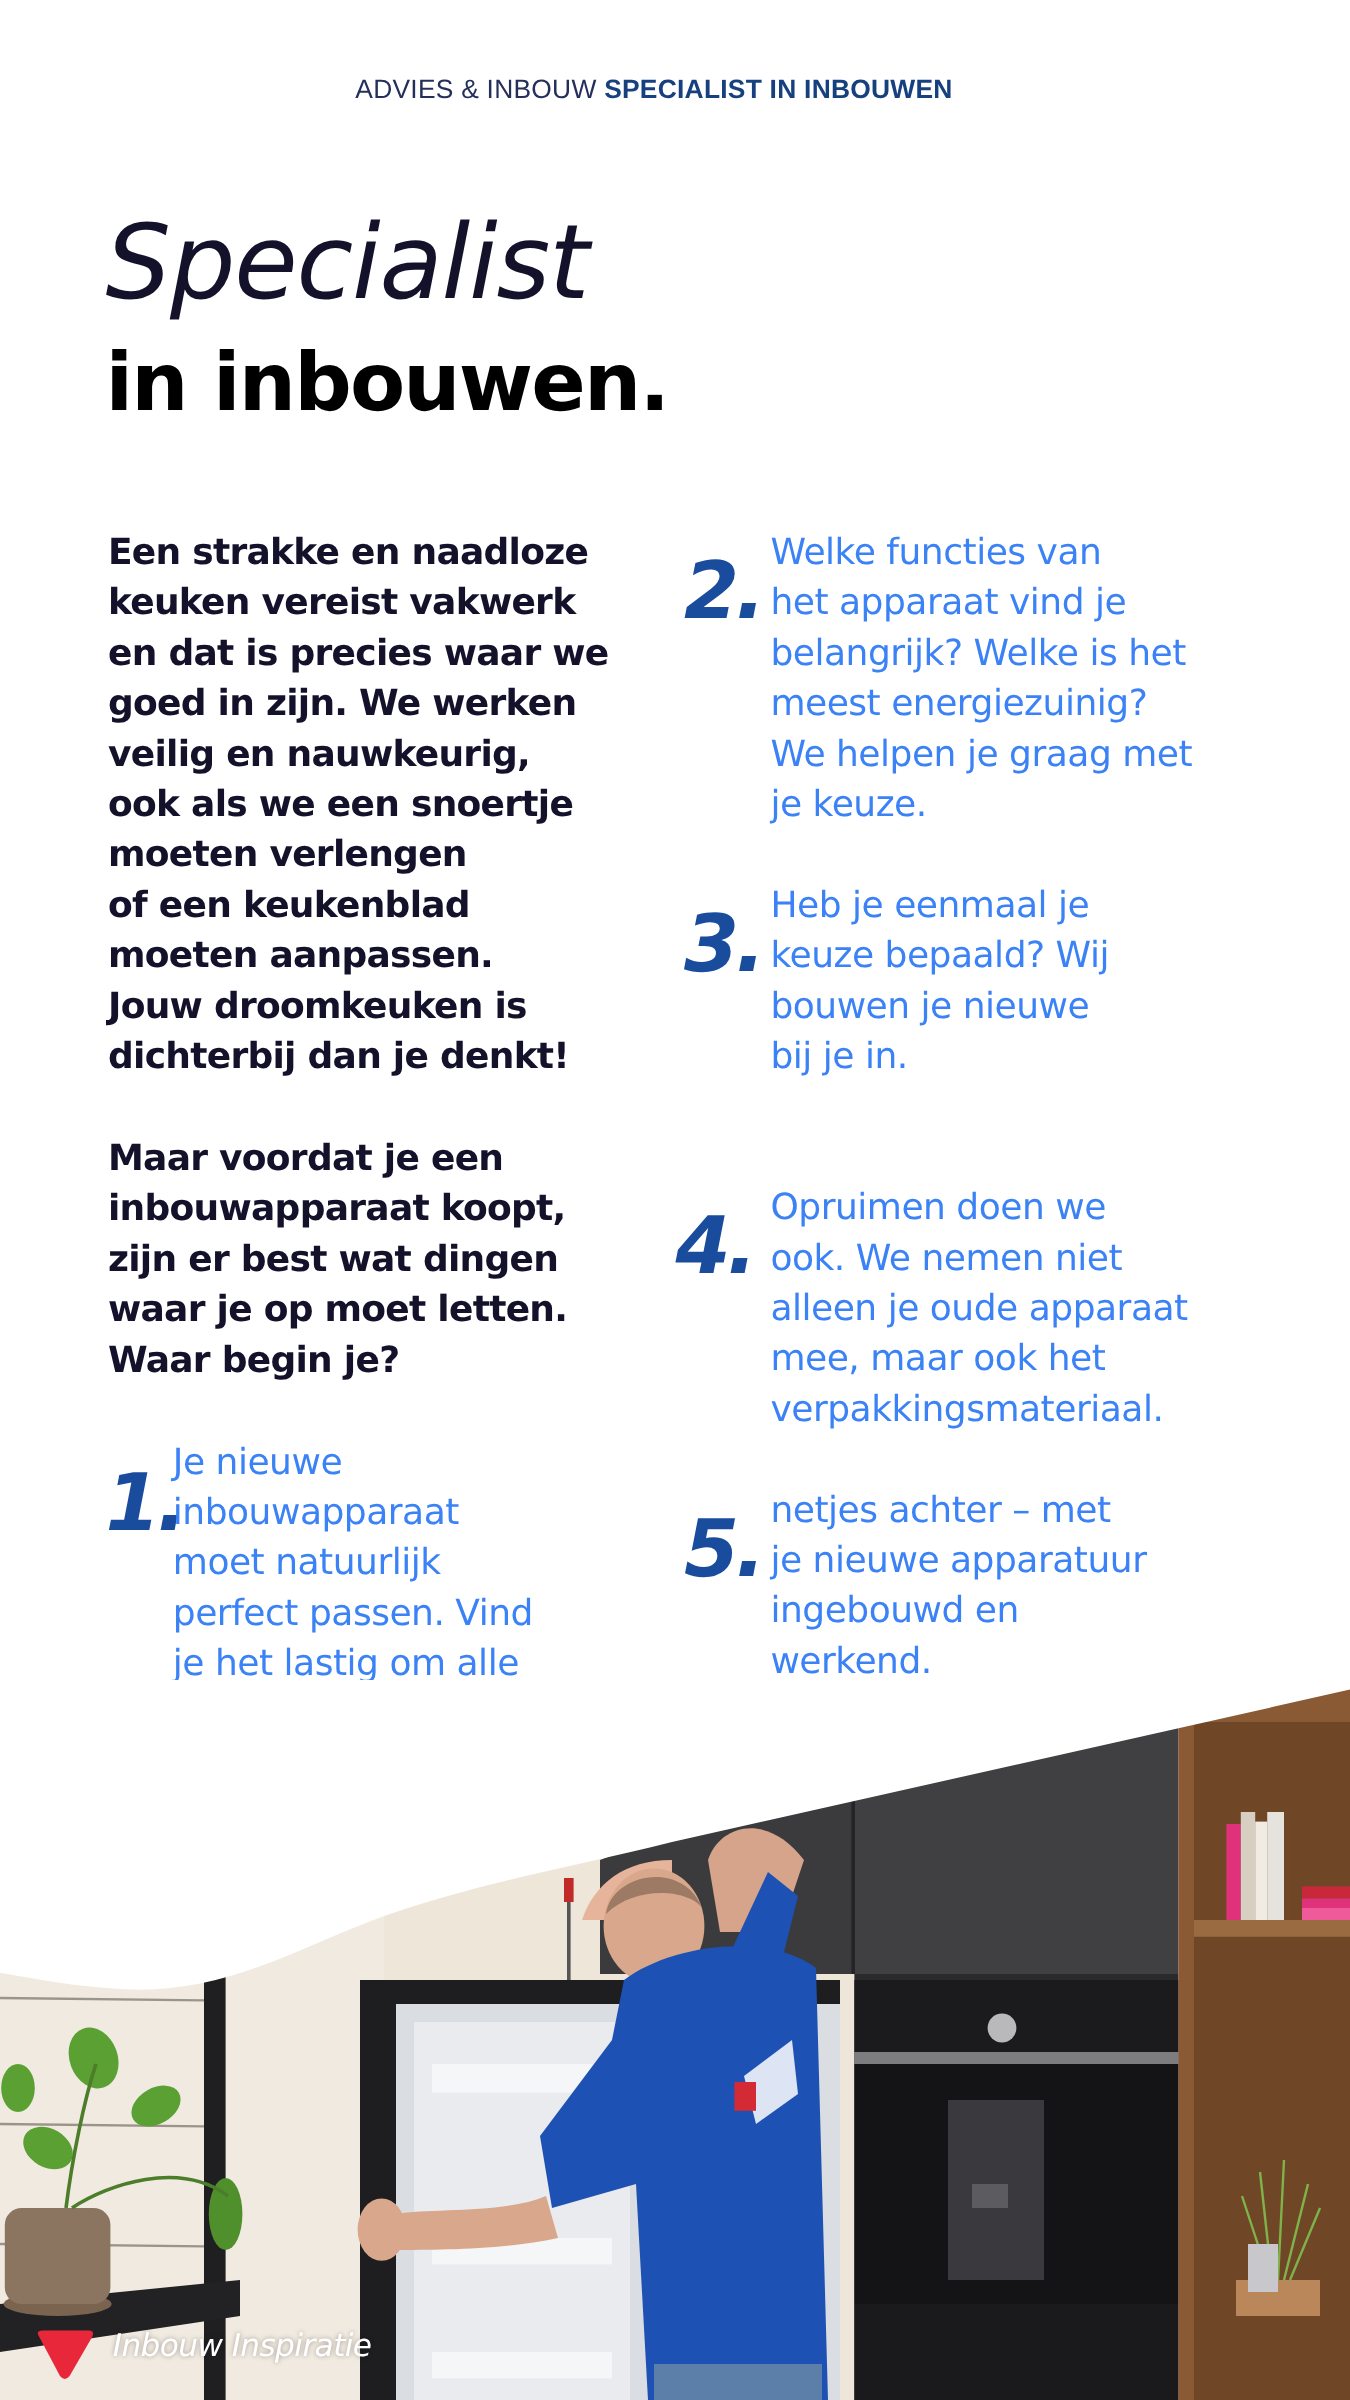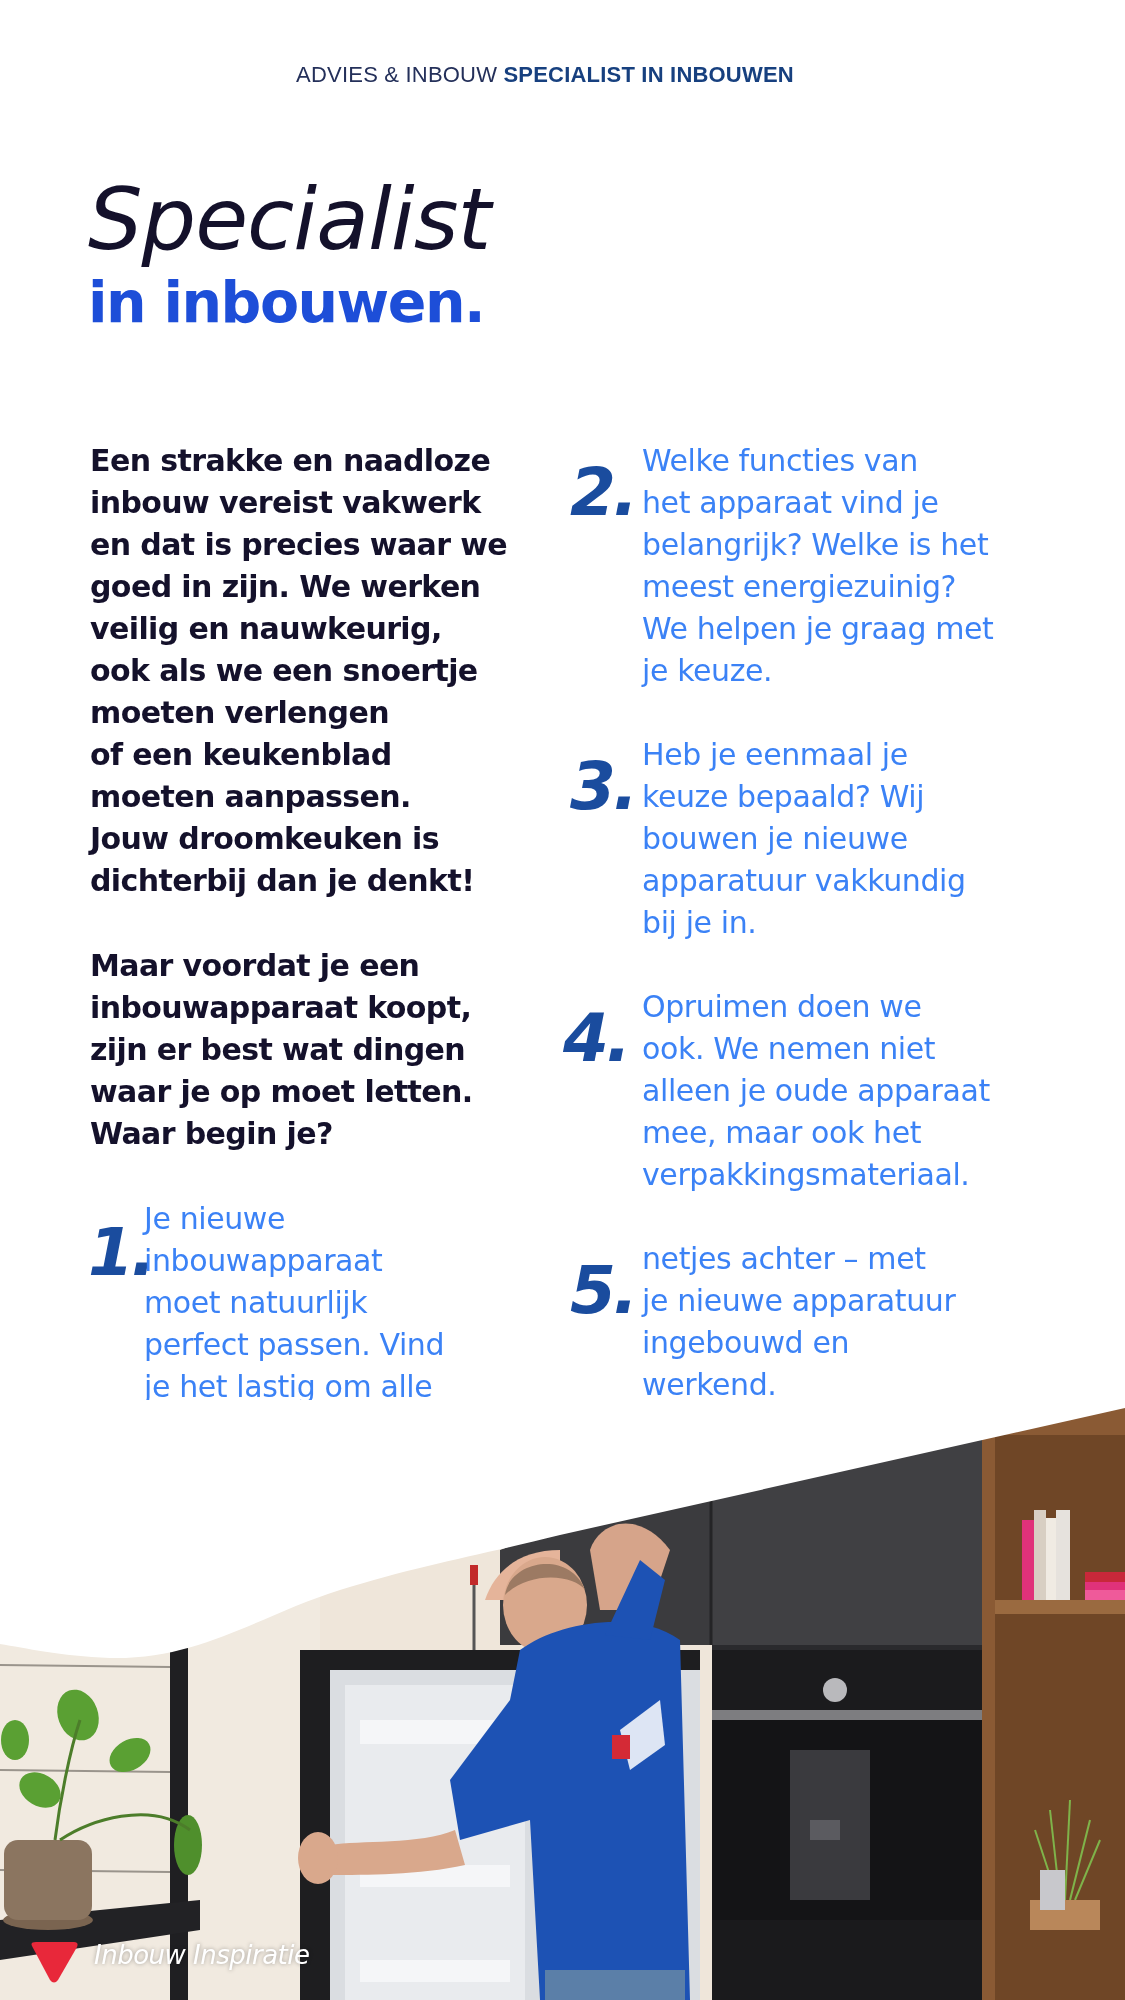--- a/index.html
+++ b/index.html
@@ -16,22 +16,22 @@
     }
     .kicker .light { font-weight: 400; color: #24305a; }
     .kicker .bold { font-weight: 700; color: #17407f; }
 
     .title-1 {
       position: absolute; left: 88px; top: 176px;
       font-size: 86px; font-style: italic; font-weight: 400; color: #14112b;
       font-family: "DejaVu Sans", sans-serif; letter-spacing: -1px; line-height: 1;
     }
     .title-2 {
-      position: absolute; left: 88px; top: 274px;
-      font-size: 57px; font-weight: 700; color: #1d4ed8;
+      position: absolute; left: 88px; top: 286px;
+      font-size: 67px; font-weight: 700; color: #000000;
       font-family: "DejaVu Sans", sans-serif; letter-spacing: -1.5px; line-height: 1;
     }
 
     .intro {
       position: absolute; left: 90px; width: 440px;
       font-weight: 700; font-size: 30px; line-height: 42px; color: #14112b;
       font-family: "DejaVu Sans", sans-serif; letter-spacing: -0.6px;
     }
     .intro .ln { display: block; white-space: nowrap; }
 
@@ -70,21 +70,21 @@
 <div class="kicker">
   <span class="light">ADVIES &amp; INBOUW</span>
   <span class="bold">SPECIALIST IN INBOUWEN</span>
 </div>
 
 <div class="title-1">Specialist</div>
 <div class="title-2">in inbouwen.</div>
 
 <div class="intro" style="top:440px;">
   <span class="ln">Een strakke en naadloze</span>
-  <span class="ln">inbouw vereist vakwerk</span>
+  <span class="ln">keuken vereist vakwerk</span>
   <span class="ln">en dat is precies waar we</span>
   <span class="ln">goed in zijn. We werken</span>
   <span class="ln">veilig en nauwkeurig,</span>
   <span class="ln">ook als we een snoertje</span>
   <span class="ln">moeten verlengen</span>
   <span class="ln">of een keukenblad</span>
   <span class="ln">moeten aanpassen.</span>
   <span class="ln">Jouw droomkeuken is</span>
   <span class="ln">dichterbij dan je denkt!</span>
 </div>
@@ -122,21 +122,20 @@
     <span class="ln">je keuze.</span>
   </div>
 </div>
 
 <div class="step" style="left:570px; top:734px;">
   <span class="num" style="top:20px;">3.</span>
   <div class="txt">
     <span class="ln">Heb je eenmaal je</span>
     <span class="ln">keuze bepaald? Wij</span>
     <span class="ln">bouwen je nieuwe</span>
-    <span class="ln">apparatuur vakkundig</span>
     <span class="ln">bij je in.</span>
   </div>
 </div>
 
 <div class="step" style="left:563px; top:986px;">
   <span class="num" style="top:20px;">4.</span>
   <div class="txt" style="left:79px;">
     <span class="ln">Opruimen doen we</span>
     <span class="ln">ook. We nemen niet</span>
     <span class="ln">alleen je oude apparaat</span>

